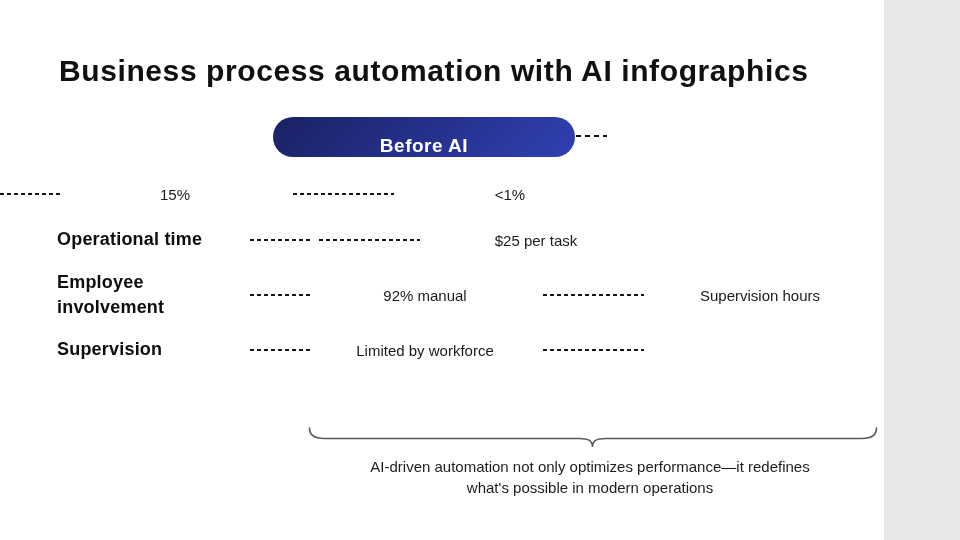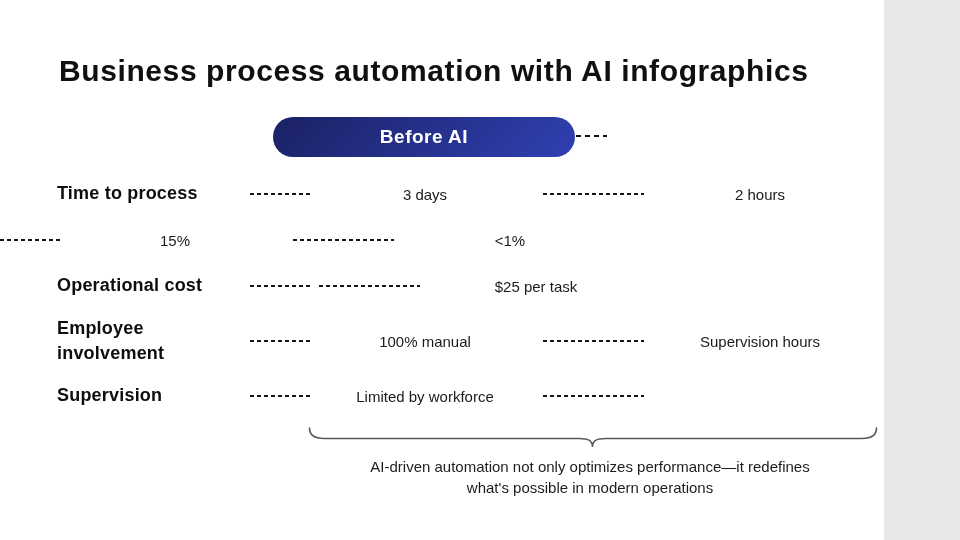--- a/index.html
+++ b/index.html
@@ -17,21 +17,21 @@
     font-size: 30px;
     font-weight: bold;
     letter-spacing: 0.6px;
     color: #101010;
     white-space: nowrap;
   }
   .pill {
     position: absolute;
     top: 117px; height: 40px;
     border-radius: 20px;
-    display: flex; align-items: center; justify-content: center;
+    display: flex; align-items: flex-end; justify-content: center;
     color: #ffffff;
     font-size: 19px;
     font-weight: bold;
     letter-spacing: 0.5px;
   }
   .pill-before { left: 273px; width: 302px; }
   .pill-with   { left: 608px; width: 304px; }
   .pill-connector {
     position: absolute;
     left: 576px; top: 135px;
@@ -73,60 +73,49 @@
 
   <div class="title">Business process automation with AI infographics</div>
 
   <div class="pill pill-before" style="background: linear-gradient(135deg, rgb(27, 33, 100), rgb(48, 64, 178));">
     <span>Before AI</span>
   </div>
   <div class="pill-connector"></div>
 
   <div class="rows">
 
-    <div class="row">
-      <div class="cell-label">Time to process</div>
-      <div class="cell-dash1">
-          <div class="dashline"></div>
-        </div>
-      <div class="cell-val1">3 days</div>
-      <div class="cell-dash2">
-          <div class="dashline"></div>
-        </div>
-      <div class="cell-val2">2 hours</div>
-    </div>
 
     <div class="row">
       <div class="cell-dash1">
           <div class="dashline"></div>
         </div>
       <div class="cell-val1">15%</div>
       <div class="cell-dash2">
           <div class="dashline"></div>
         </div>
       <div class="cell-val2">&lt;1%</div>
     </div>
 
     <div class="row">
-      <div class="cell-label">Operational cost</div>
+      <div class="cell-label">Operational time</div>
       <div class="cell-dash1">
           <div class="dashline"></div>
         </div>
       <div class="cell-dash2">
           <div class="dashline"></div>
         </div>
       <div class="cell-val2">$25 per task</div>
     </div>
 
     <div class="row tall">
       <div class="cell-label">Employee involvement</div>
       <div class="cell-dash1">
           <div class="dashline"></div>
         </div>
-      <div class="cell-val1">100% manual</div>
+      <div class="cell-val1">92% manual</div>
       <div class="cell-dash2">
           <div class="dashline"></div>
         </div>
       <div class="cell-val2">Supervision hours</div>
     </div>
 
     <div class="row">
       <div class="cell-label">Supervision</div>
       <div class="cell-dash1">
           <div class="dashline"></div>

